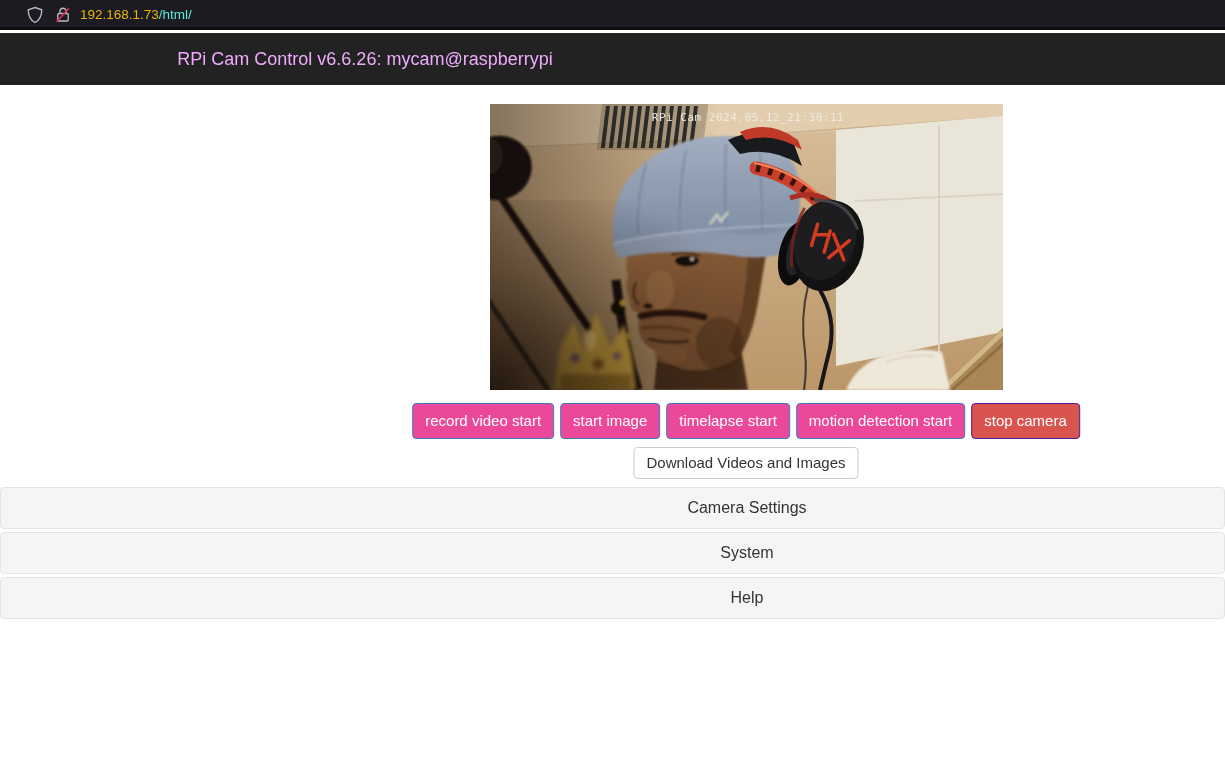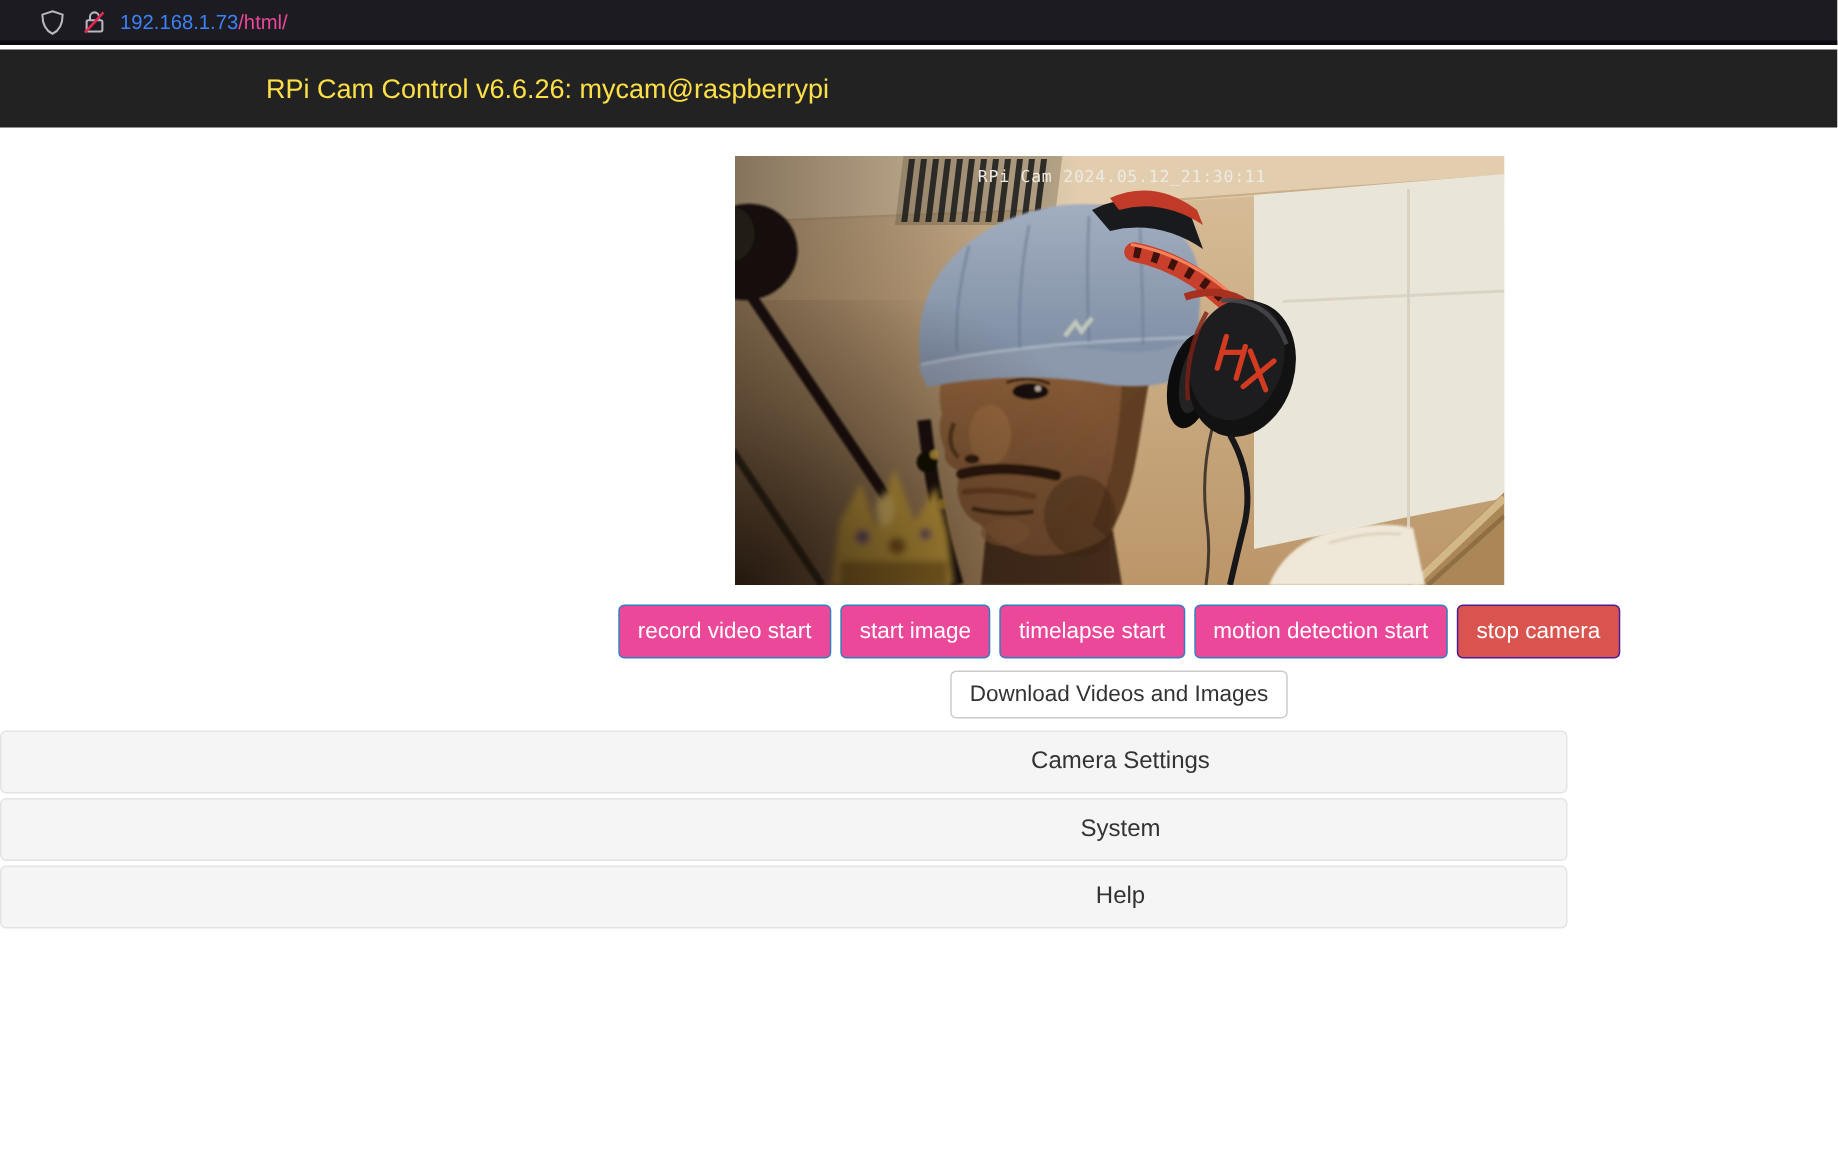--- a/index.html
+++ b/index.html
@@ -7,46 +7,46 @@
               font-family:"Liberation Sans", sans-serif; }
   body { position:relative; }
 
   
   .browser-bar { position:absolute; left:0; top:0; width:1225px; height:30px;
                  background:#1c1b22; border-bottom:3px solid #0d0d10; }
   .chrome-icon { position:absolute; top:6px; width:18px; height:18px; }
   .icon-shield { left:26px; }
   .icon-lock { left:54px; }
   .url-text { position:absolute; left:80px; top:0; line-height:30px; font-size:13.5px; white-space:nowrap; }
-  .url-host { color:#3b82f6; }
-  .url-path { color:#ec4899; }
+  .url-host { color:#eab308; }
+  .url-path { color:#5eead4; }
 
   
   .app-header { position:absolute; left:0; top:33px; width:1225px; height:52px; background:#222; }
   .app-title { position:absolute; left:365px; top:0; transform:translateX(-50%);
-               line-height:52px; font-size:18px; font-weight:400; color:#fde047; white-space:nowrap; }
+               line-height:52px; font-size:18px; font-weight:400; color:#f0abfc; white-space:nowrap; }
 
   
   .preview { position:absolute; left:490px; top:104px; width:513px; height:286px; overflow:hidden; }
   .preview svg { display:block; }
 
   
   .btn-row { position:absolute; left:746px; transform:translateX(-50%);
              display:flex; white-space:nowrap; }
   .row-primary { top:403px; gap:6px; }
   .row-secondary { top:447px; gap:2px; }
   .btn { font-family:"Liberation Sans", sans-serif; font-size:15px; line-height:20px;
          padding:7px 12px; border-radius:4px; cursor:pointer; }
   .btn-blue { background:#ec4899; border:1px solid #357ebd; color:#fff; }
   .btn-red  { background:#d9534f; border:1px solid #4c1d95; color:#fff; }
   .btn-default { background:#fff; border:1px solid #ccc; color:#333; padding:5px 12px; }
 
   
   .accordion { position:absolute; left:0; top:487px; width:1225px; }
-  .panel { position:relative; width:1045px; height:42px; margin-bottom:3px;
+  .panel { position:relative; width:1225px; height:42px; margin-bottom:3px;
            background:#f5f5f5; border:1px solid #e4e4e4; border-radius:4px; cursor:pointer; }
   .panel-label { position:absolute; left:746px; transform:translateX(-50%);
                  line-height:40px; font-size:16px; color:#333; white-space:nowrap; }
 </style>
 </head>
 <body>
 
 <div class="browser-bar">
   <svg class="chrome-icon icon-shield" viewBox="0 0 24 24">
     <path d="M12 2 L21 5 C21 13 18 19 12 22 C6 19 3 13 3 5 Z" fill="none" stroke="#b9b9c1" stroke-width="1.8"></path>

